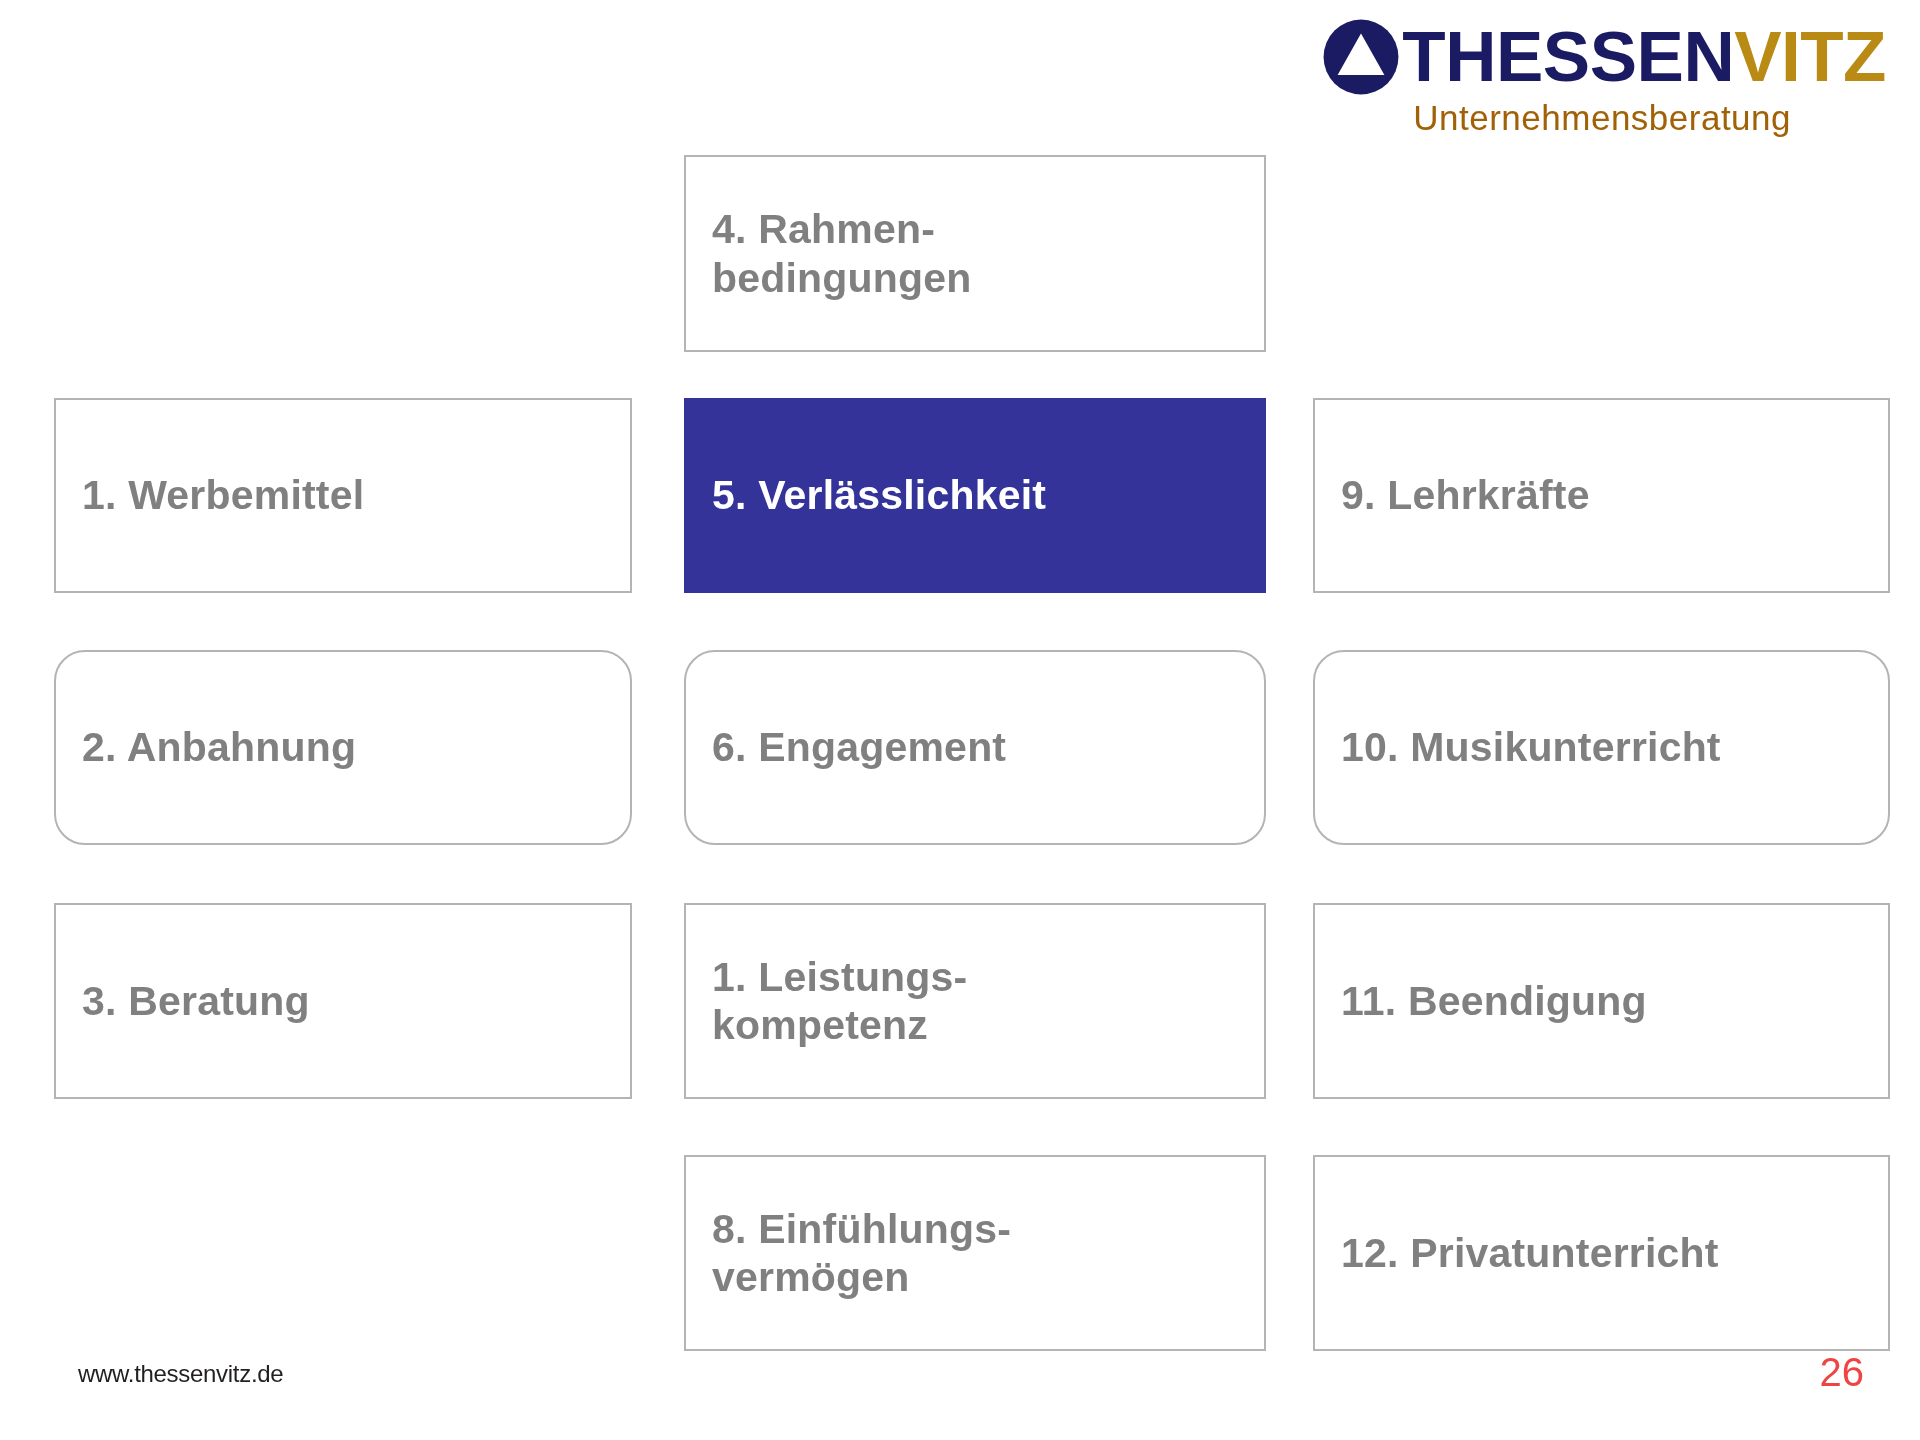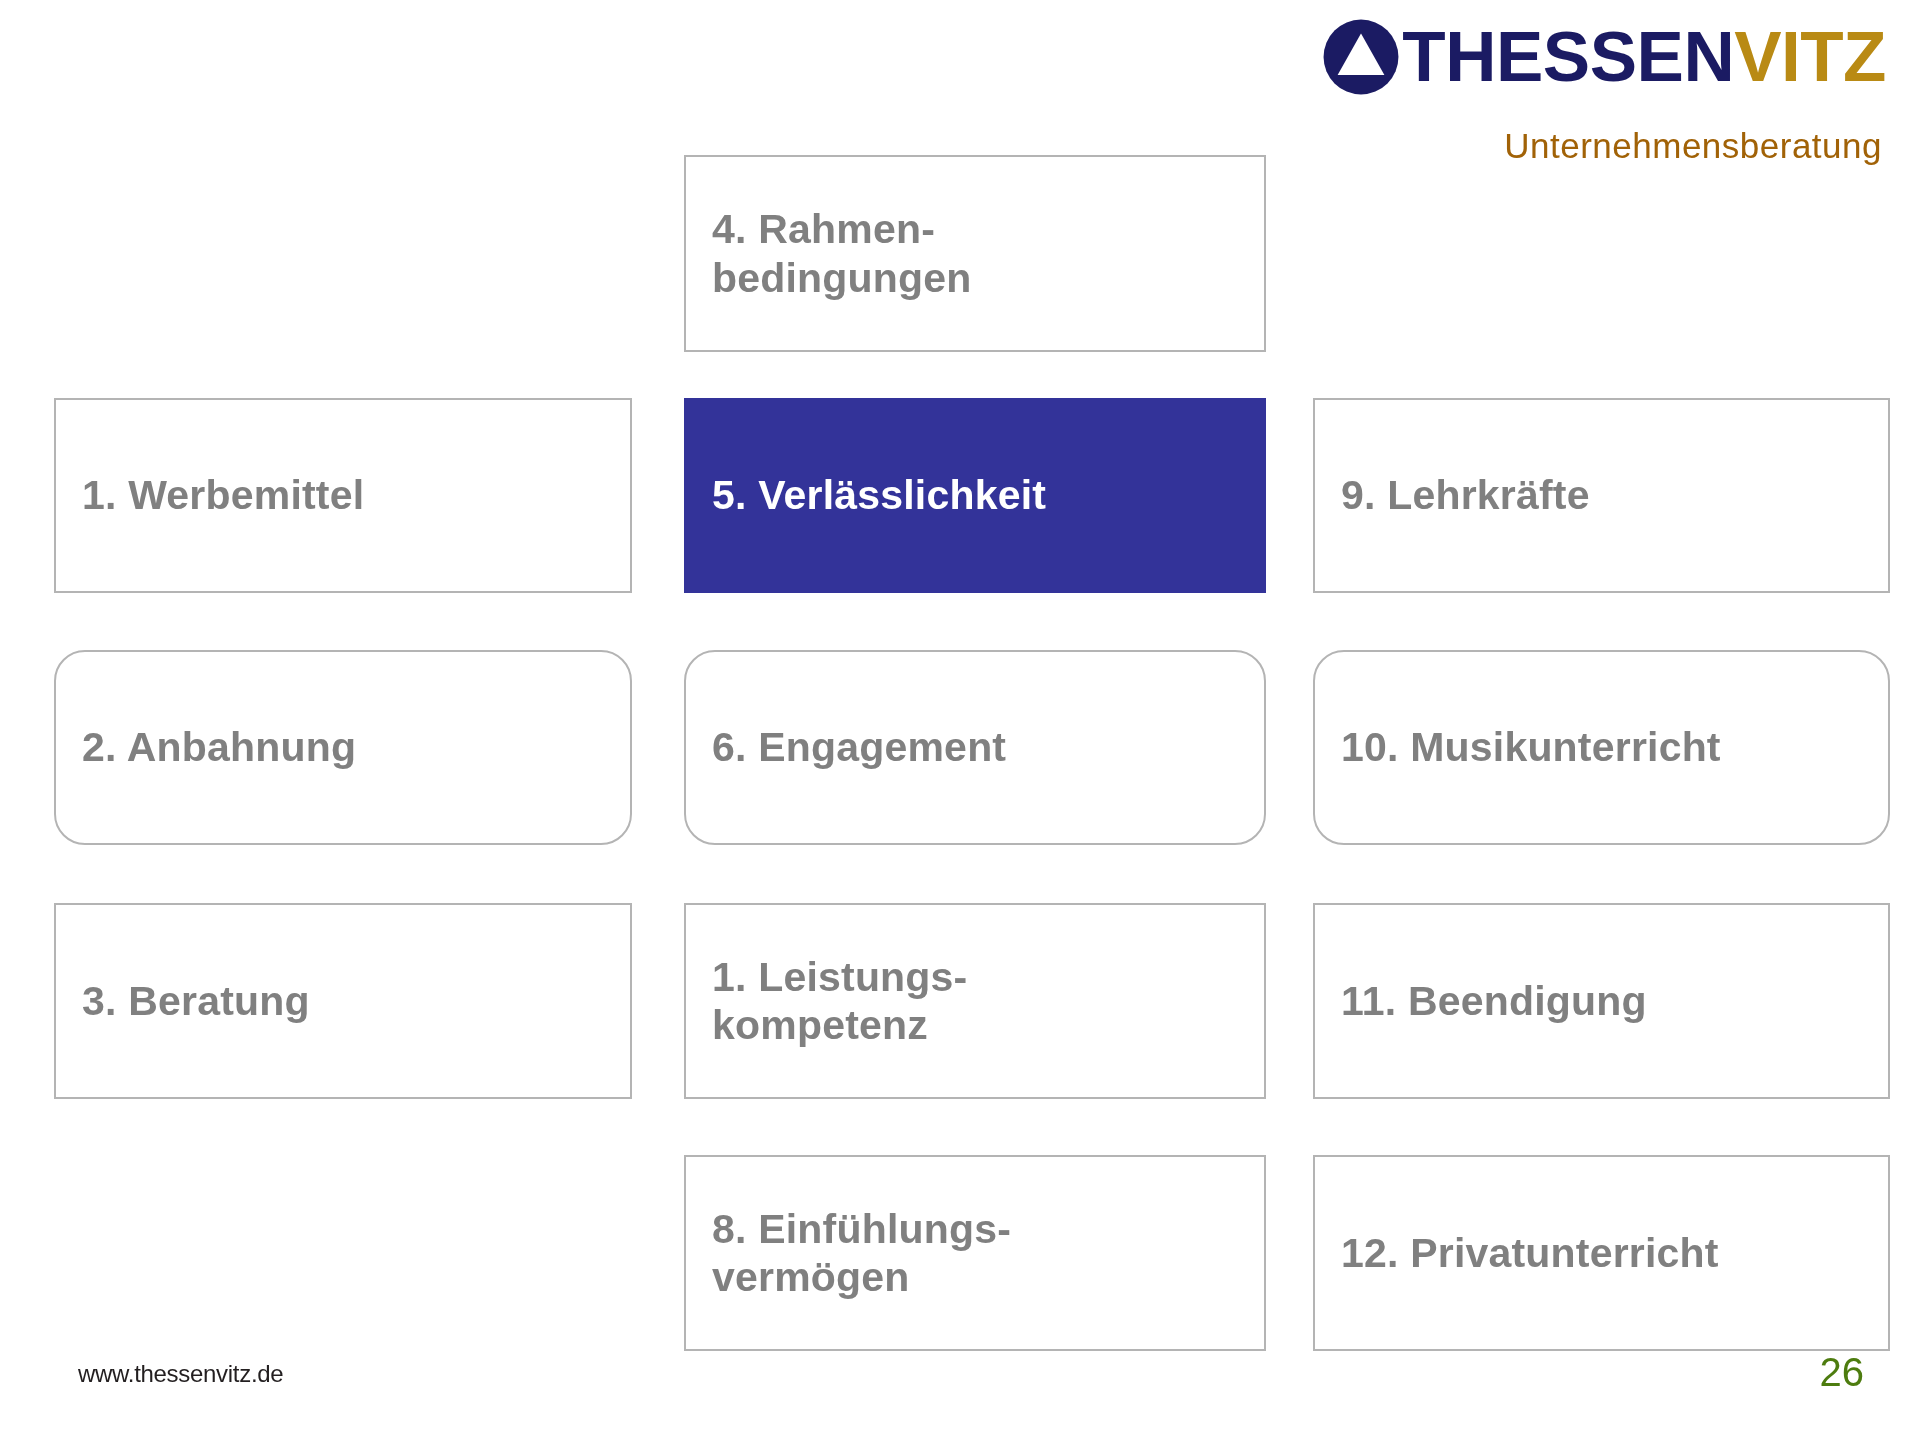--- a/index.html
+++ b/index.html
@@ -24,23 +24,22 @@
     background: #ffffff;
   }
 
   
   #logo {
     position: absolute;
     top: 18px;
     right: 34px;
     display: flex;
     flex-direction: column;
-    align-items: flex-end;
+    align-items: center;
     line-height: 1;
-    gap: 28px;
   }
   #logo-top {
     display: flex;
     align-items: center;
   }
   #logo-mark {
     width: 78px;
     height: 78px;
     flex: 0 0 78px;
     margin-right: 2px;
@@ -113,21 +112,21 @@
     font-size: 24px;
     color: #231f20;
     letter-spacing: -0.3px;
     white-space: nowrap;
   }
   #footer-page {
     position: absolute;
     right: 56px;
     bottom: 45px;
     font-size: 40px;
-    color: #4d7c0f;
+    color: #ef4444;
     white-space: nowrap;
   }
 </style>
 </head>
 <body>
 
 <div id="slide">
 
   <div id="logo">
     <div id="logo-top">

